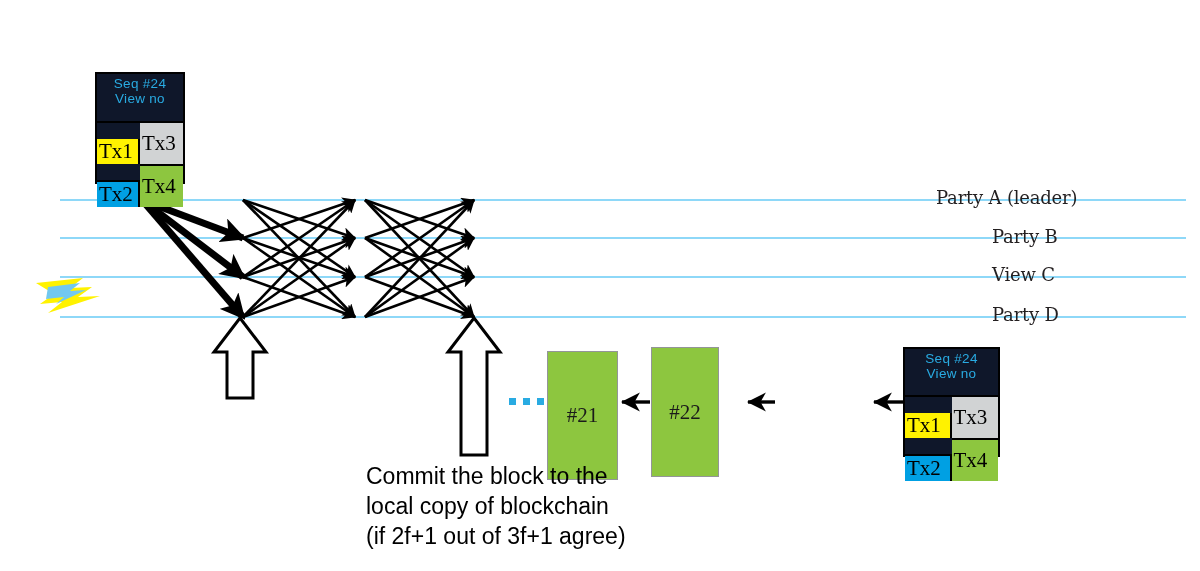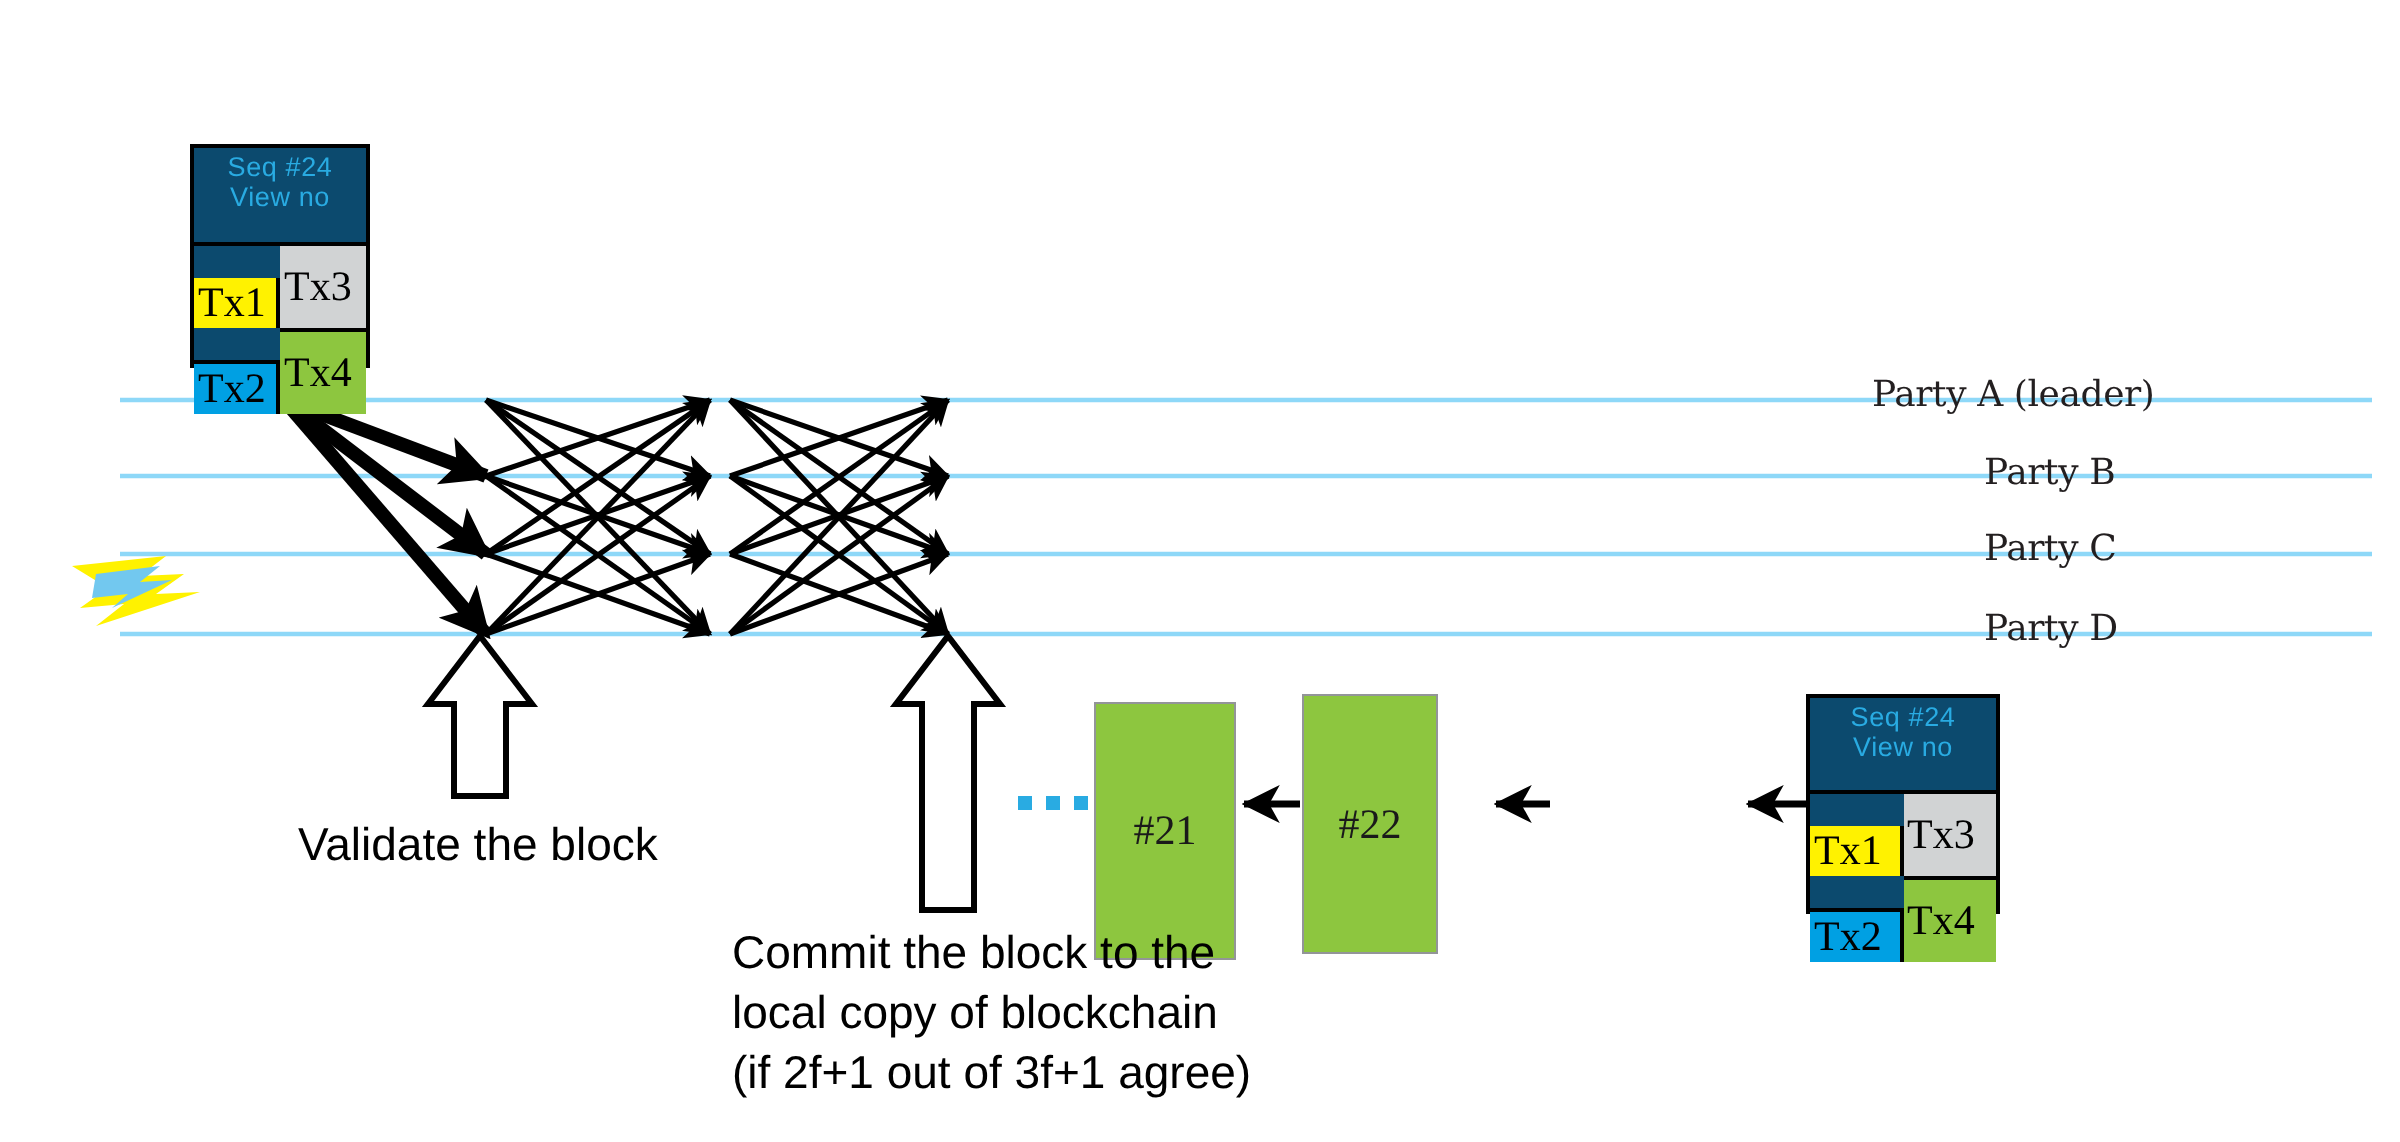--- a/index.html
+++ b/index.html
@@ -22,21 +22,21 @@
     width: 1200px;
     height: 571px;
     overflow: visible;
   }
 
   
   .proposal {
     position: absolute;
     border: 2.5px solid #000000;
     box-sizing: border-box;
-    background: #0c4a6e;
+    background: #0f172a;
   }
   .proposal .hdr {
     text-align: center;
     color: #29abe2;
     font-family: "Liberation Sans", sans-serif;
     line-height: 1.12;
     letter-spacing: 0.3px;
     white-space: pre-line;
     padding-top: 2px;
   }
@@ -184,21 +184,21 @@
 
     <g stroke="#000" fill="none" stroke-width="3.4" marker-end="url(#ahChain)">
       <line x1="650" y1="402" x2="622" y2="402"></line>
       <line x1="775" y1="402" x2="748" y2="402"></line>
       <line x1="903" y1="402" x2="874" y2="402"></line>
     </g>
   </svg>
 
   <div class="party-label" style="left:936px; top:187px;">Party A (leader)</div>
   <div class="party-label" style="left:992px; top:226px;">Party B</div>
-  <div class="party-label" style="left:992px; top:264px;">Party C</div>
+  <div class="party-label" style="left:992px; top:264px;">View C</div>
   <div class="party-label" style="left:992px; top:304px;">Party D</div>
 
   <div class="proposal" style="left:95px; top:72px; width:90px; height:112px;">
     <div class="hdr" style="height:45px; font-size:13.5px;">Seq  #24
 View  no</div>
     <div class="txgrid" style="height:67px;">
       <div class="txcell c0" style="background:#fff200; font-size:21px;">Tx1</div>
       <div class="txcell" style="background:#d1d3d4; font-size:21px;">Tx3</div>
       <div class="txcell c0 r1" style="background:#00a0e3; font-size:21px;">Tx2</div>
       <div class="txcell r1" style="background:#8dc63f; font-size:21px;">Tx4</div>
@@ -218,19 +218,18 @@
 
   <div class="ellipsis" style="left:509px; top:398px;">
     <i></i>
     <i></i>
     <i></i>
   </div>
 
   <div class="chainblock" style="left:547px; top:351px; width:71px; height:129px;">#21</div>
   <div class="chainblock" style="left:651px; top:347px; width:68px; height:130px;">#22</div>
 
-  <div class="caption c-validate" style="left:149px; top:408px;">Validate the block</div>
 
   <div class="caption c-commit" style="left:366px; top:462px;">Commit the block to the
 local copy of blockchain
 (if 2f+1 out of 3f+1 agree)</div>
 
 </div>
 
 </body></html>

